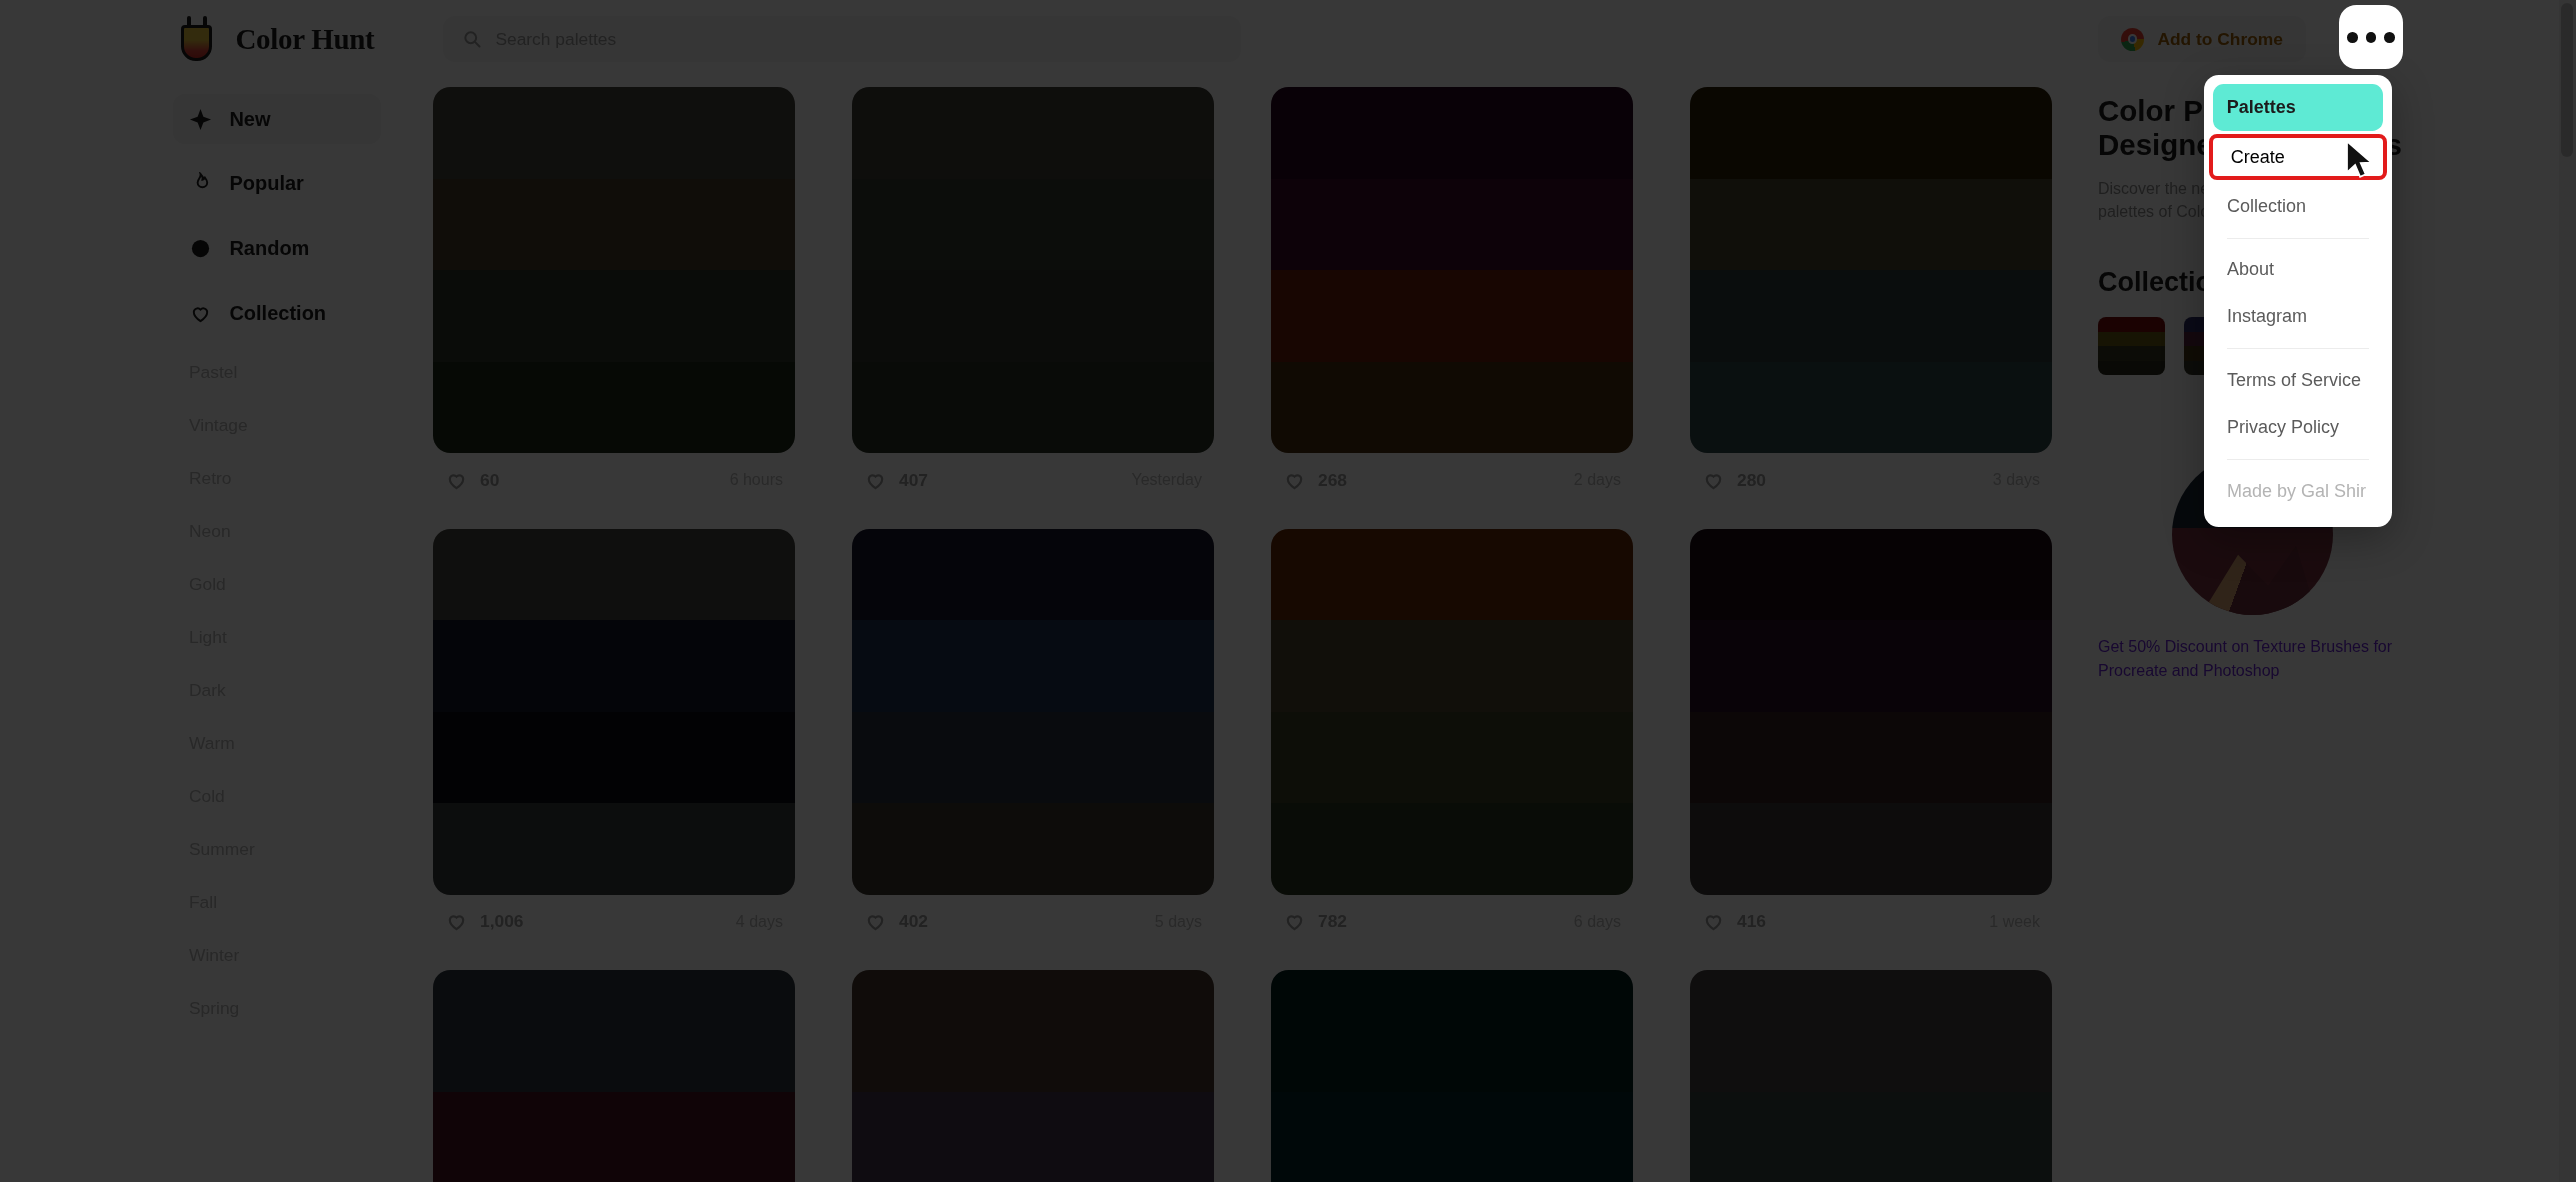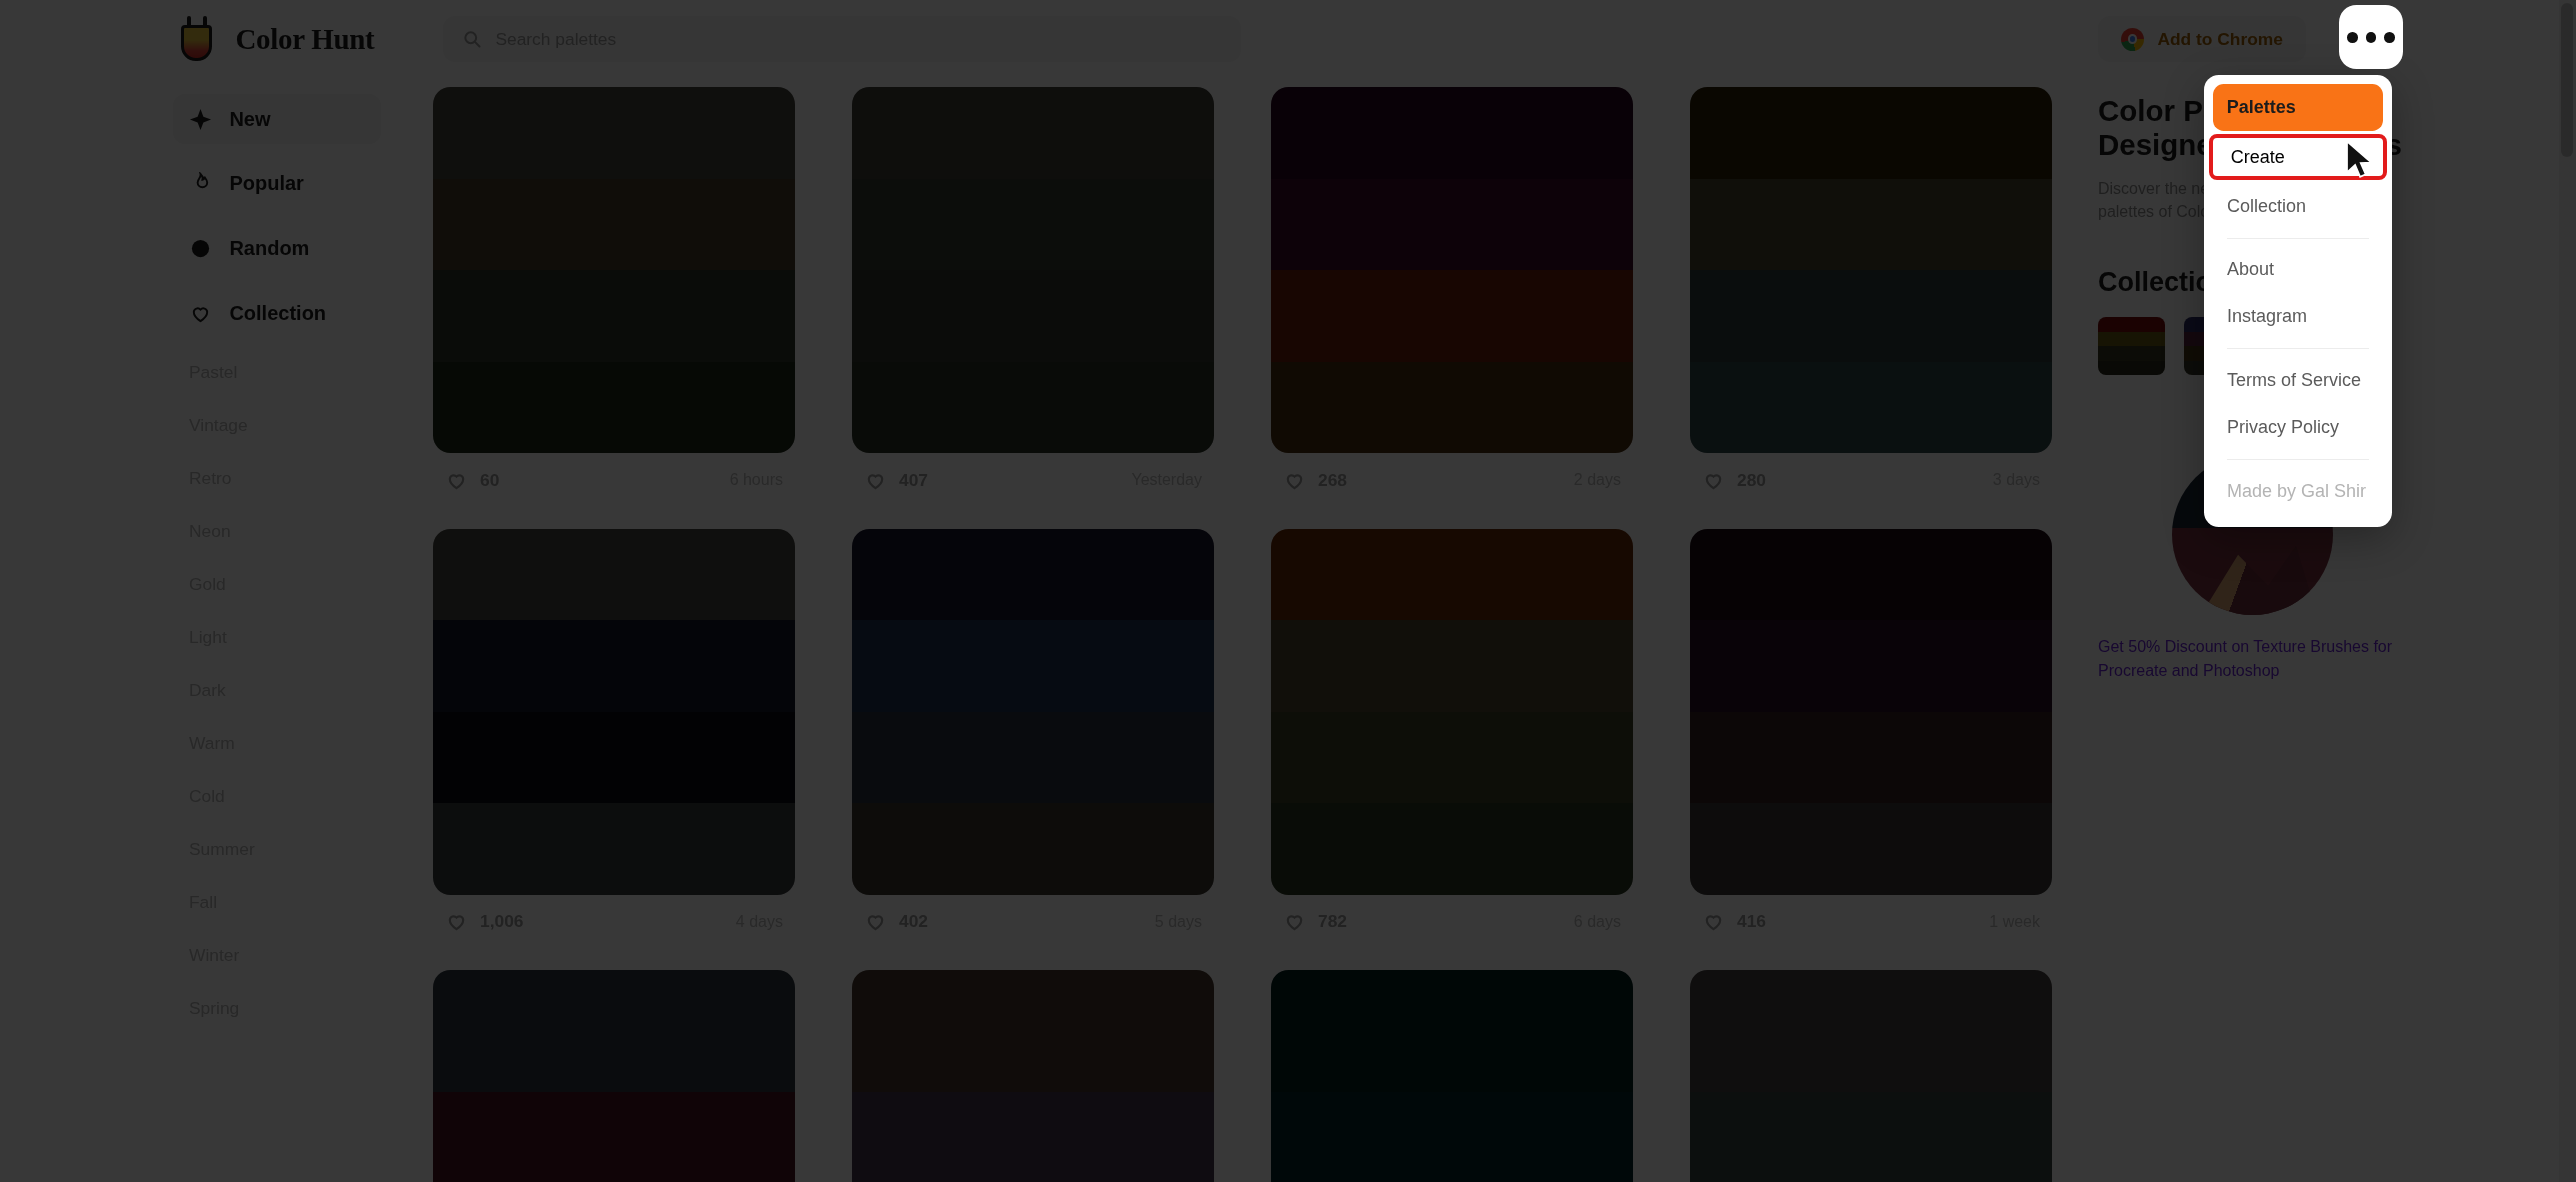--- a/index.html
+++ b/index.html
@@ -104,21 +104,21 @@
   .menu {
     position:absolute; left:2204px; top:75px; width:188px;
     background:#fff; border-radius:14.8px; z-index:40;
     box-shadow:0 12px 40px rgba(0,0,0,.30);
     padding:9.4px 0 12px 0;
   }
   .menu-item {
     height:47px; display:flex; align-items:center; padding:0 23px;
     font-size:18px; color:#5b5b5b; position:relative;
   }
-  .menu-item.sel { background:#f97316; border-radius:10.7px; margin:0 9.4px; padding:0 13.4px;
+  .menu-item.sel { background:#5eead4; border-radius:10.7px; margin:0 9.4px; padding:0 13.4px;
                    color:#1c1c1c; font-weight:700; }
   .menu-item.hl {
     margin:2.7px 5.4px; padding:0 17.4px; border:4.7px solid #e21b1b; border-radius:8px;
     background:#fff; color:#000000; height:46px;
   }
   .sep { height:0.7px; background:#ececec; margin:8px 23px; }
   .menu-item.muted { color:#b4b4b4; }
 
   
   .cursor { position:absolute; left:2344px; top:140px; width:31px; height:40px; z-index:60; }

